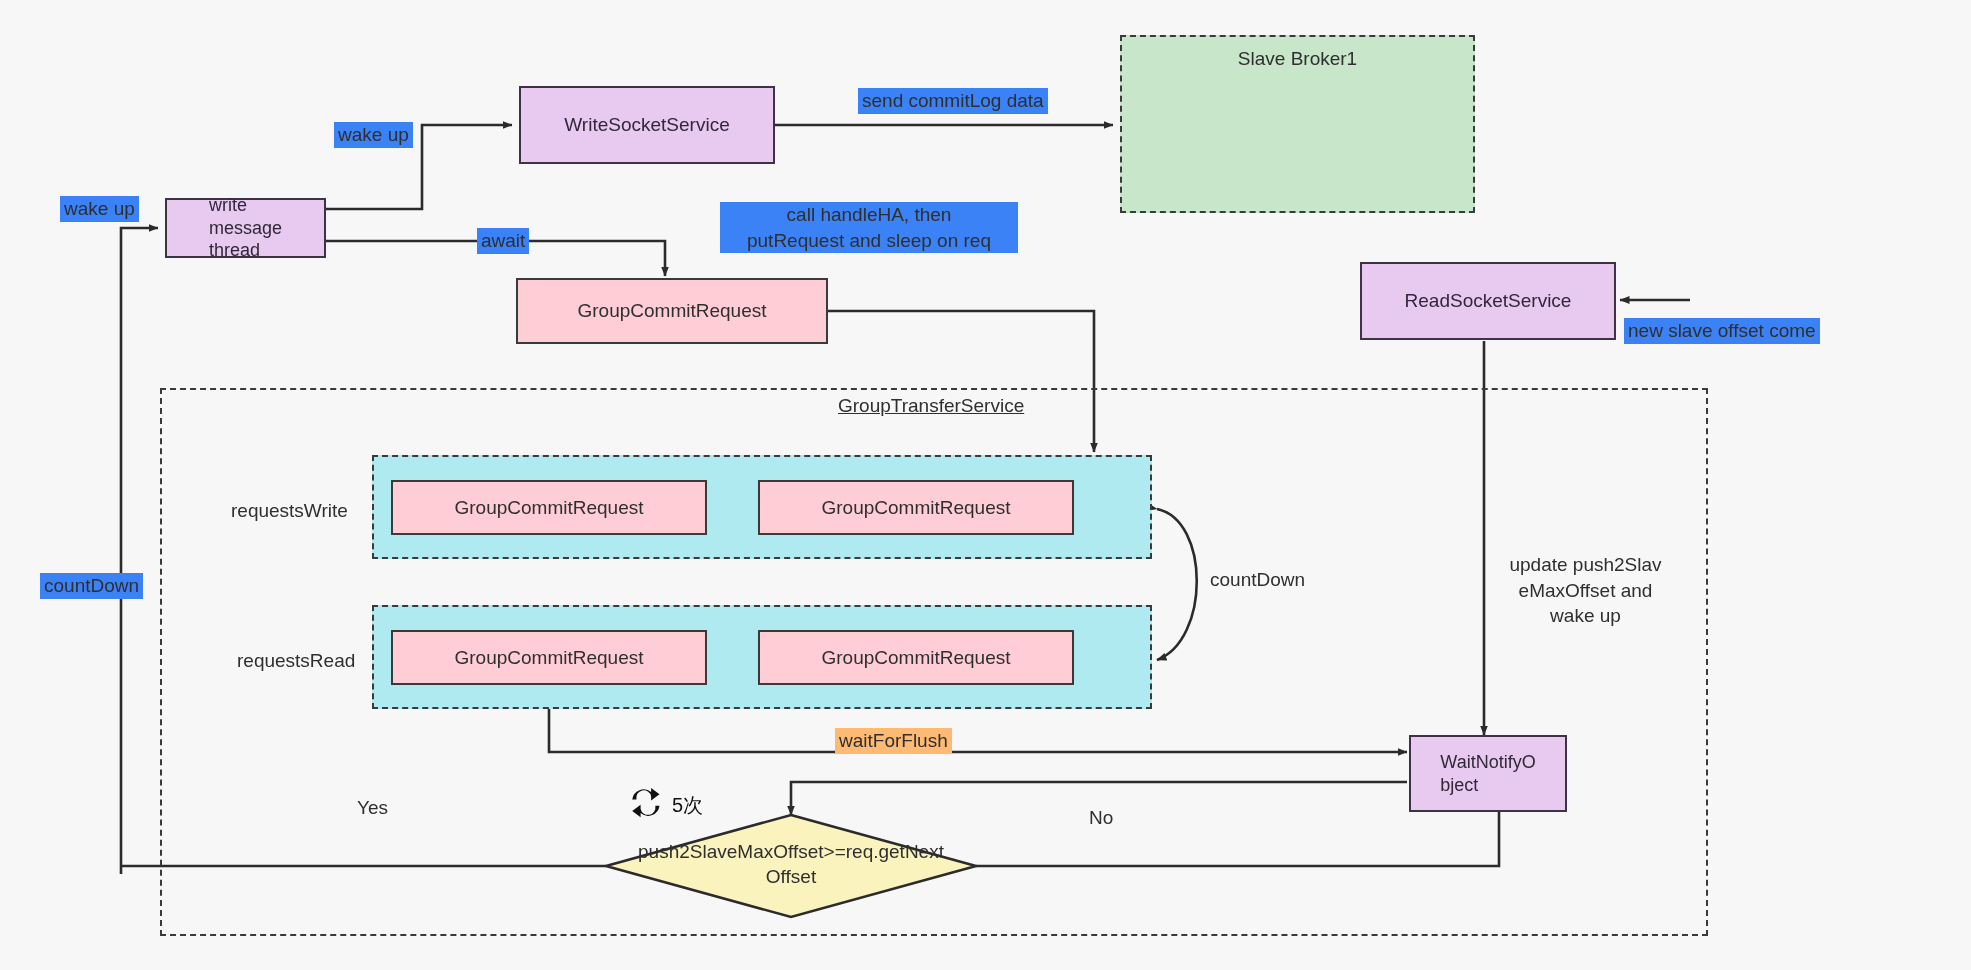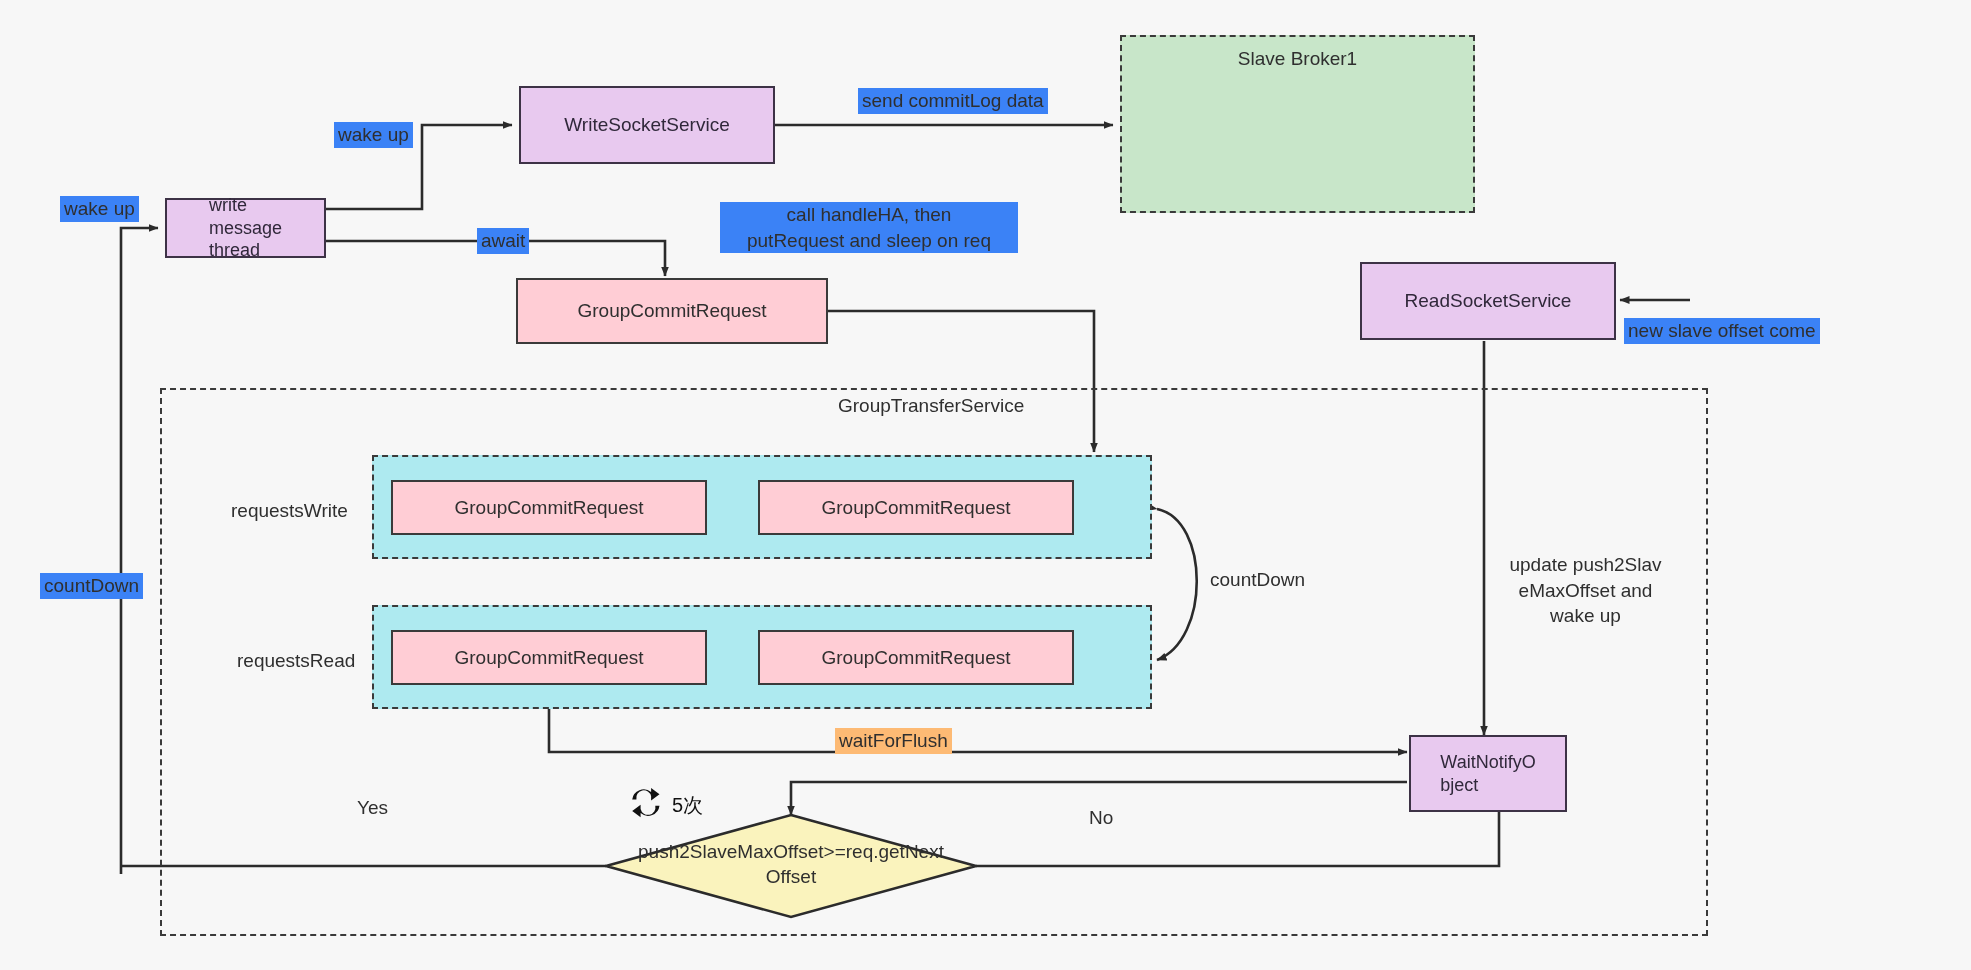--- a/index.html
+++ b/index.html
@@ -61,20 +61,21 @@
   .group-dashed {
     border: 2px dashed #3a3a3a;
     background: transparent;
     display: block;
   }
   .group-title {
     position: absolute;
     font-size: 19px;
     color: #2f2f2f;
     white-space: nowrap;
+    text-decoration: underline;
   }
   .lbl {
     position: absolute;
     font-size: 19px;
     color: #2f2f2f;
     white-space: pre;
     line-height: 1.35;
   }
   .lbl.center { text-align: center; }
   .lbl.bg { background: #3b82f6; padding: 0 4px; }

